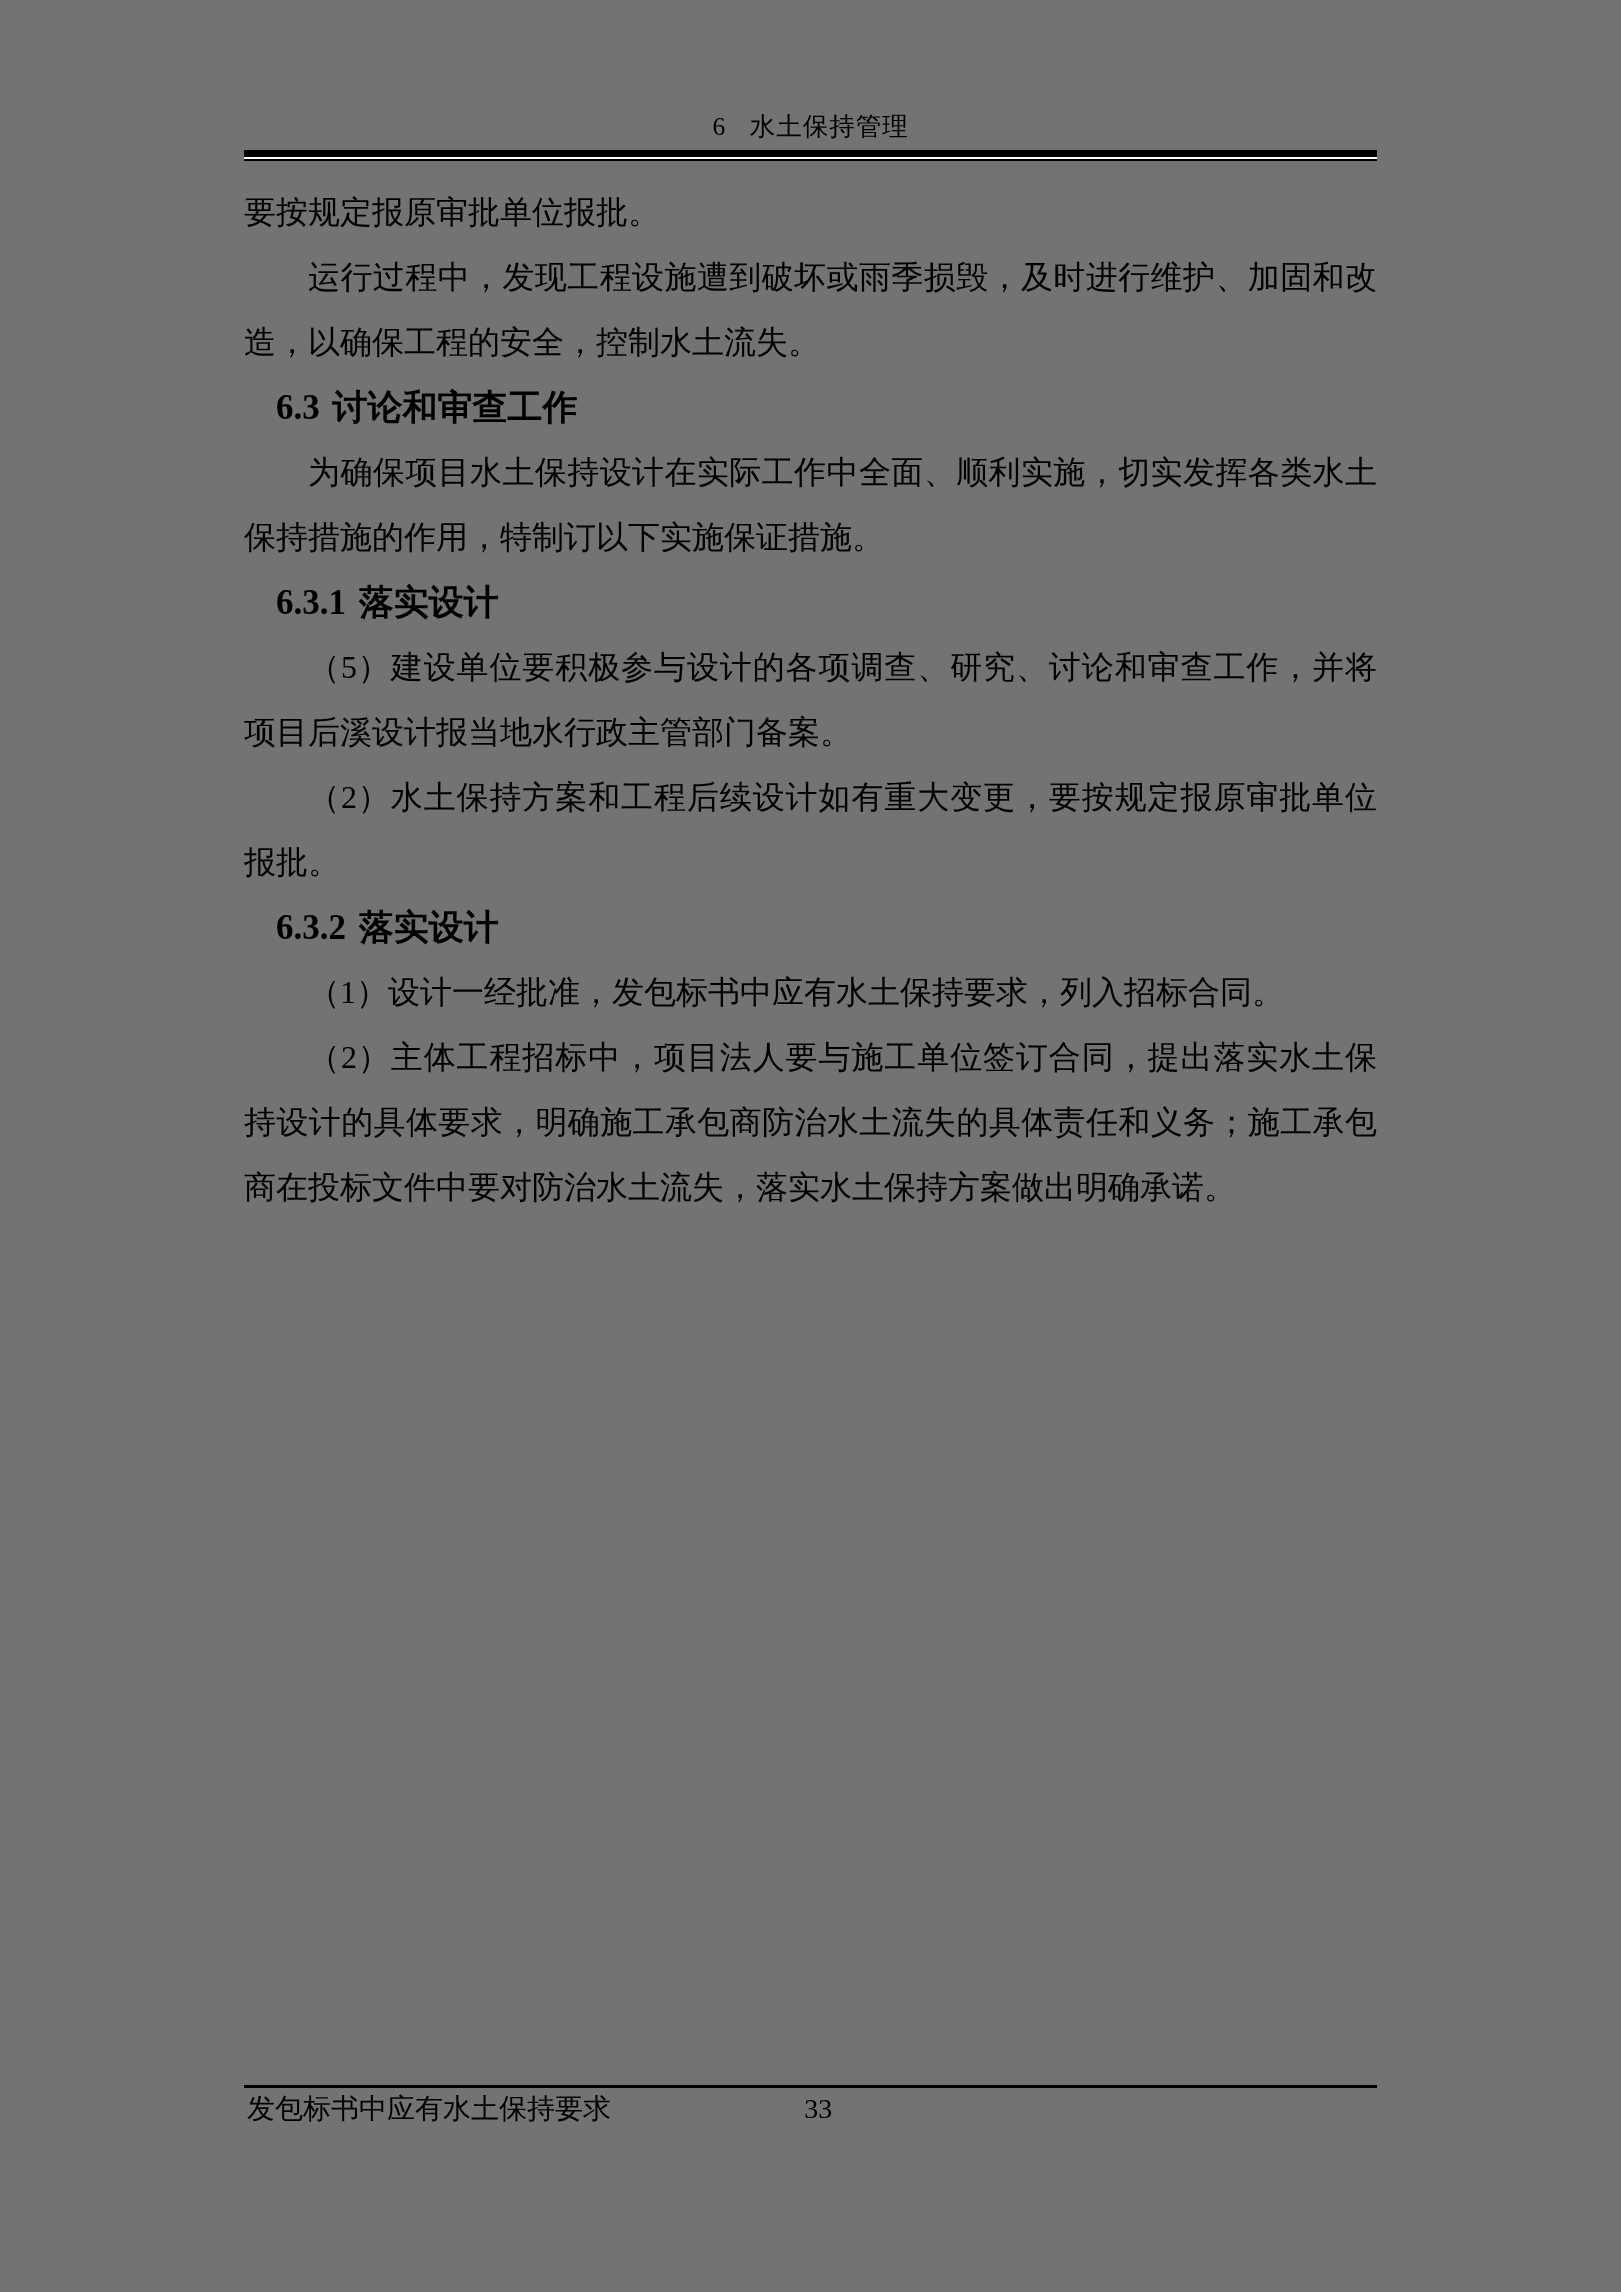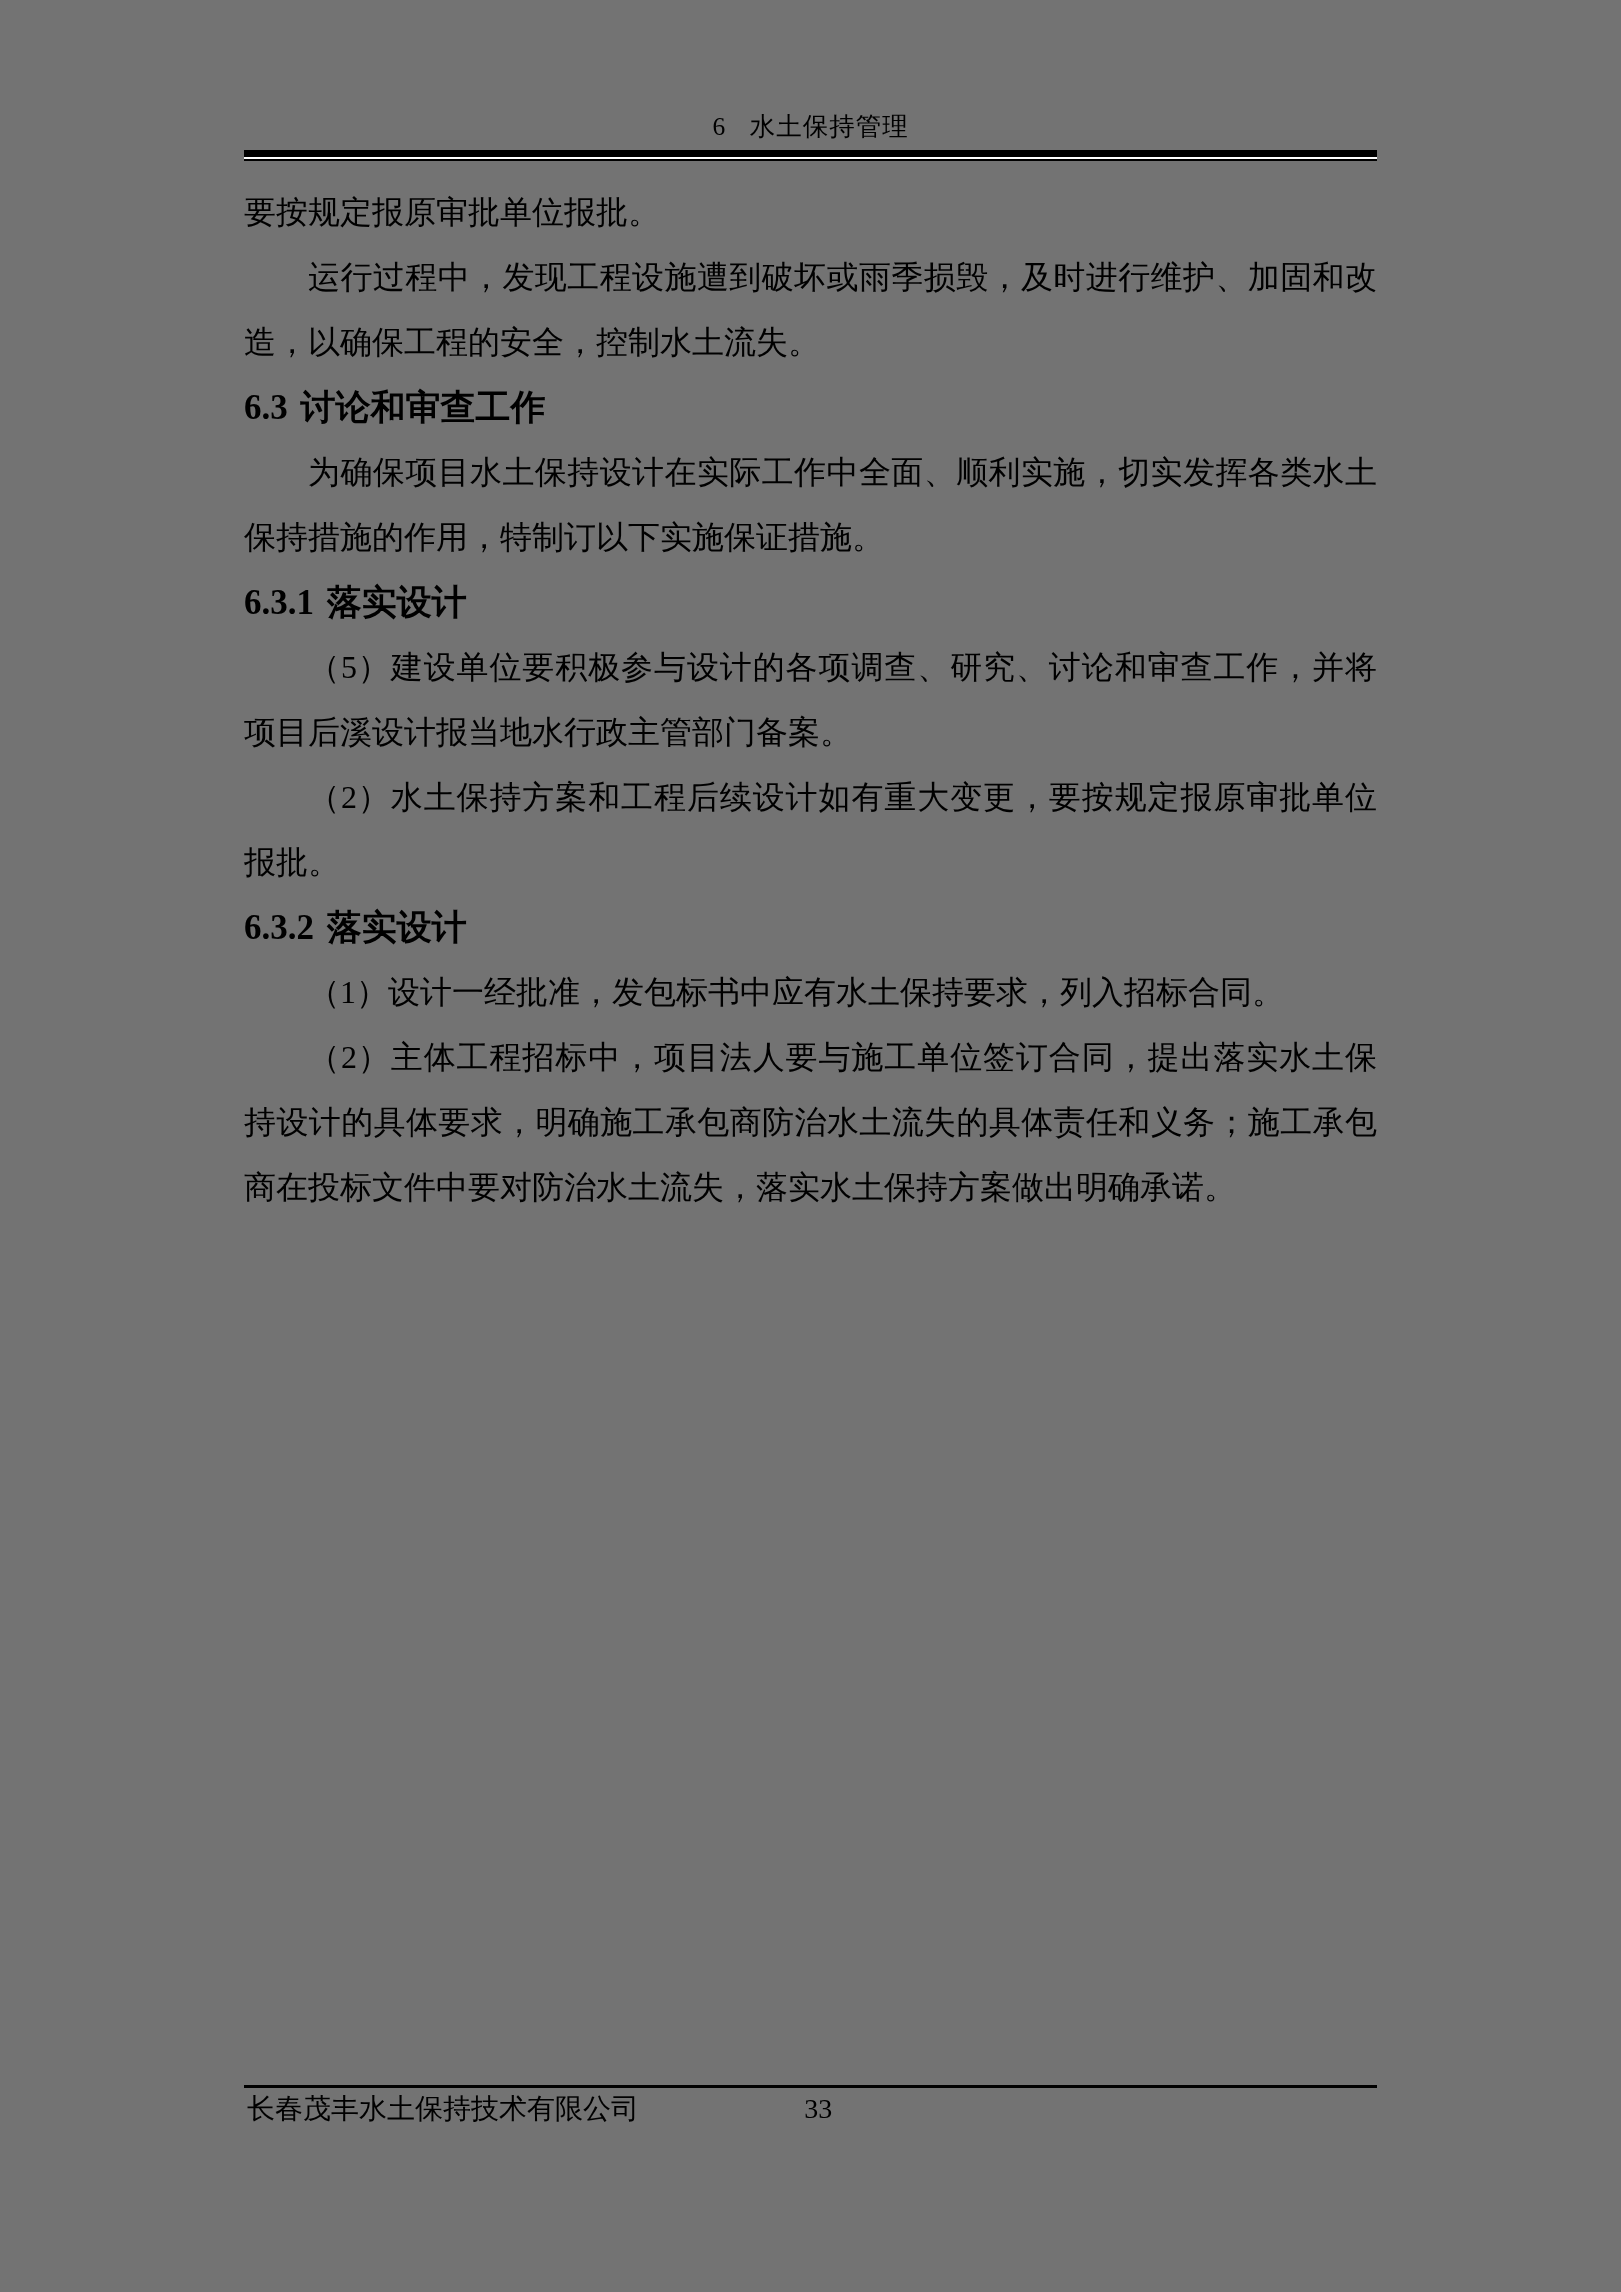--- a/index.html
+++ b/index.html
@@ -59,21 +59,21 @@
   }
   .content p.indent { text-indent: 2em; }
   .content h2.heading, .content h3.heading {
     margin: 0;
     font-size: 35px;
     line-height: 65px;
     font-weight: bold;
     text-align: left;
   }
   .content .heading-major { margin-bottom: 14.7px; }
-  .h-num { margin-right: 12.7px; }
+  .h-num { margin-right: 12.7px; margin-left: 32px; }
 
   
   .footer-rule {
     position: absolute;
     top: 2085px;
     left: 244px;
     width: 1133px;
     height: 2.9px;
     background: #000000;
   }
@@ -120,19 +120,19 @@
       <p class="para indent">（5）建设单位要积极参与设计的各项调查、研究、讨论和审查工作，并将项目后溪设计报当地水行政主管部门备案。</p>
       <p class="para indent">（2）水土保持方案和工程后续设计如有重大变更，要按规定报原审批单位报批。</p>
       <h3 class="heading"><span class="h-num">6.3.2</span><span class="h-text">落实设计</span></h3>
       <p class="para indent">（1）设计一经批准，发包标书中应有水土保持要求，列入招标合同。</p>
       <p class="para indent">（2）主体工程招标中，项目法人要与施工单位签订合同，提出落实水土保持设计的具体要求，明确施工承包商防治水土流失的具体责任和义务；施工承包商在投标文件中要对防治水土流失，落实水土保持方案做出明确承诺。</p>
     </main>
 
   <footer>
     <div class="footer-rule"></div>
     <div class="footer">
-      <span class="footer-company">长春茂丰水土保持技术有限公司</span>
+      <span class="footer-company">发包标书中应有水土保持要求</span>
       <span class="footer-page">33</span>
     </div>
   </footer>
 
 </div>
 
 
 </body></html>

